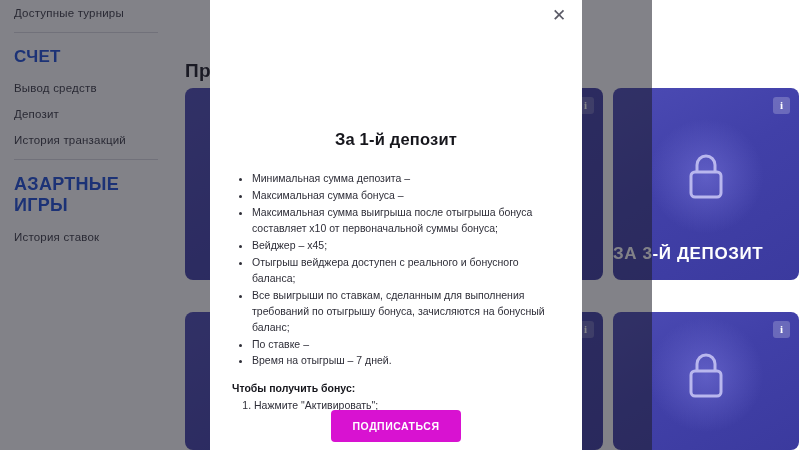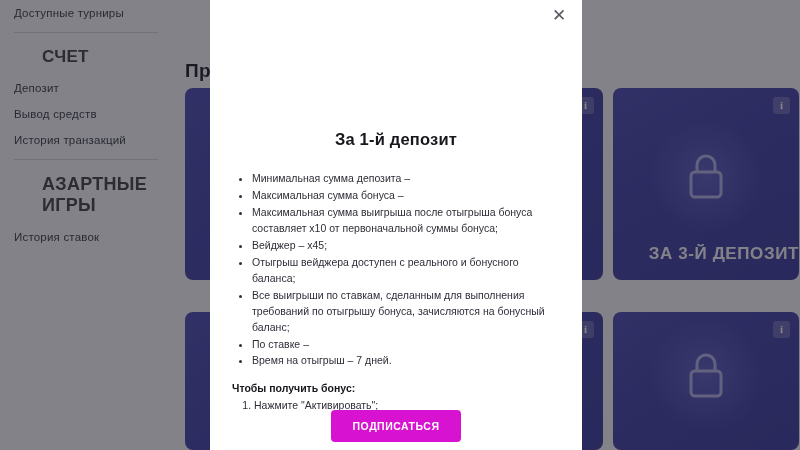--- a/index.html
+++ b/index.html
@@ -4,21 +4,21 @@
 <style>
   * { box-sizing: border-box; margin: 0; padding: 0; }
   html, body {
     width: 800px; height: 450px;
     overflow: hidden;
     font-family: "Liberation Sans", sans-serif;
     background: #ffffff;
   }
   #root {
     position: relative;
-    width: 800px; height: 450px;
+    width: 652px; height: 450px;
     background: #ffffff;
   }
 
   
   .bg-page {
     position: absolute; inset: 0;
     background: #ffffff;
   }
   .sidebar {
     position: absolute;
@@ -35,24 +35,23 @@
     white-space: nowrap;
   }
   .side-sep {
     height: 1px;
     background: #d9d9df;
     margin: 6px 0 2px 0;
   }
   .side-head {
     font-size: 17px;
     font-weight: 700;
-    color: #404040;
+    color: #1d4ed8;
     letter-spacing: .3px;
     padding: 12px 0 8px 0;
-    margin-left: 28px;
   }
   .side-head.big { font-size: 18px; }
 
   .content {
     position: absolute;
     left: 176px; top: 0;
     right: 0; bottom: 0;
   }
   .content-title {
     position: absolute;
@@ -91,21 +90,21 @@
     font-size: 11px;
     font-weight: 700;
     line-height: 17px;
     text-align: center;
     font-family: "Liberation Serif", serif;
   }
   .promo-card-label {
     position: absolute;
     left: 0; right: 0;
     bottom: 16px;
-    text-align: right;
+    text-align: left;
     color: #ffffff;
     font-size: 17px;
     font-weight: 700;
     letter-spacing: .6px;
   }
 
   
   .overlay {
     position: absolute; inset: 0;
     background: rgba(28,28,38,.55);
@@ -201,24 +200,24 @@
   <div class="bg-page">
 
     <aside class="sidebar">
       <div class="side-link">
         <span>Доступные турниры</span>
       </div>
       <div class="side-sep"></div>
 
       <div class="side-head">СЧЕТ</div>
       <div class="side-link">
+        <span>Вывод средств</span>
+      </div>
+      <div class="side-link">
         <span>Депозит</span>
-      </div>
-      <div class="side-link">
-        <span>Вывод средств</span>
       </div>
       <div class="side-link">
         <span>История транзакций</span>
       </div>
       <div class="side-sep"></div>
 
       <div class="side-head big">АЗАРТНЫЕ ИГРЫ</div>
       <div class="side-link">
         <span>История ставок</span>
       </div>

